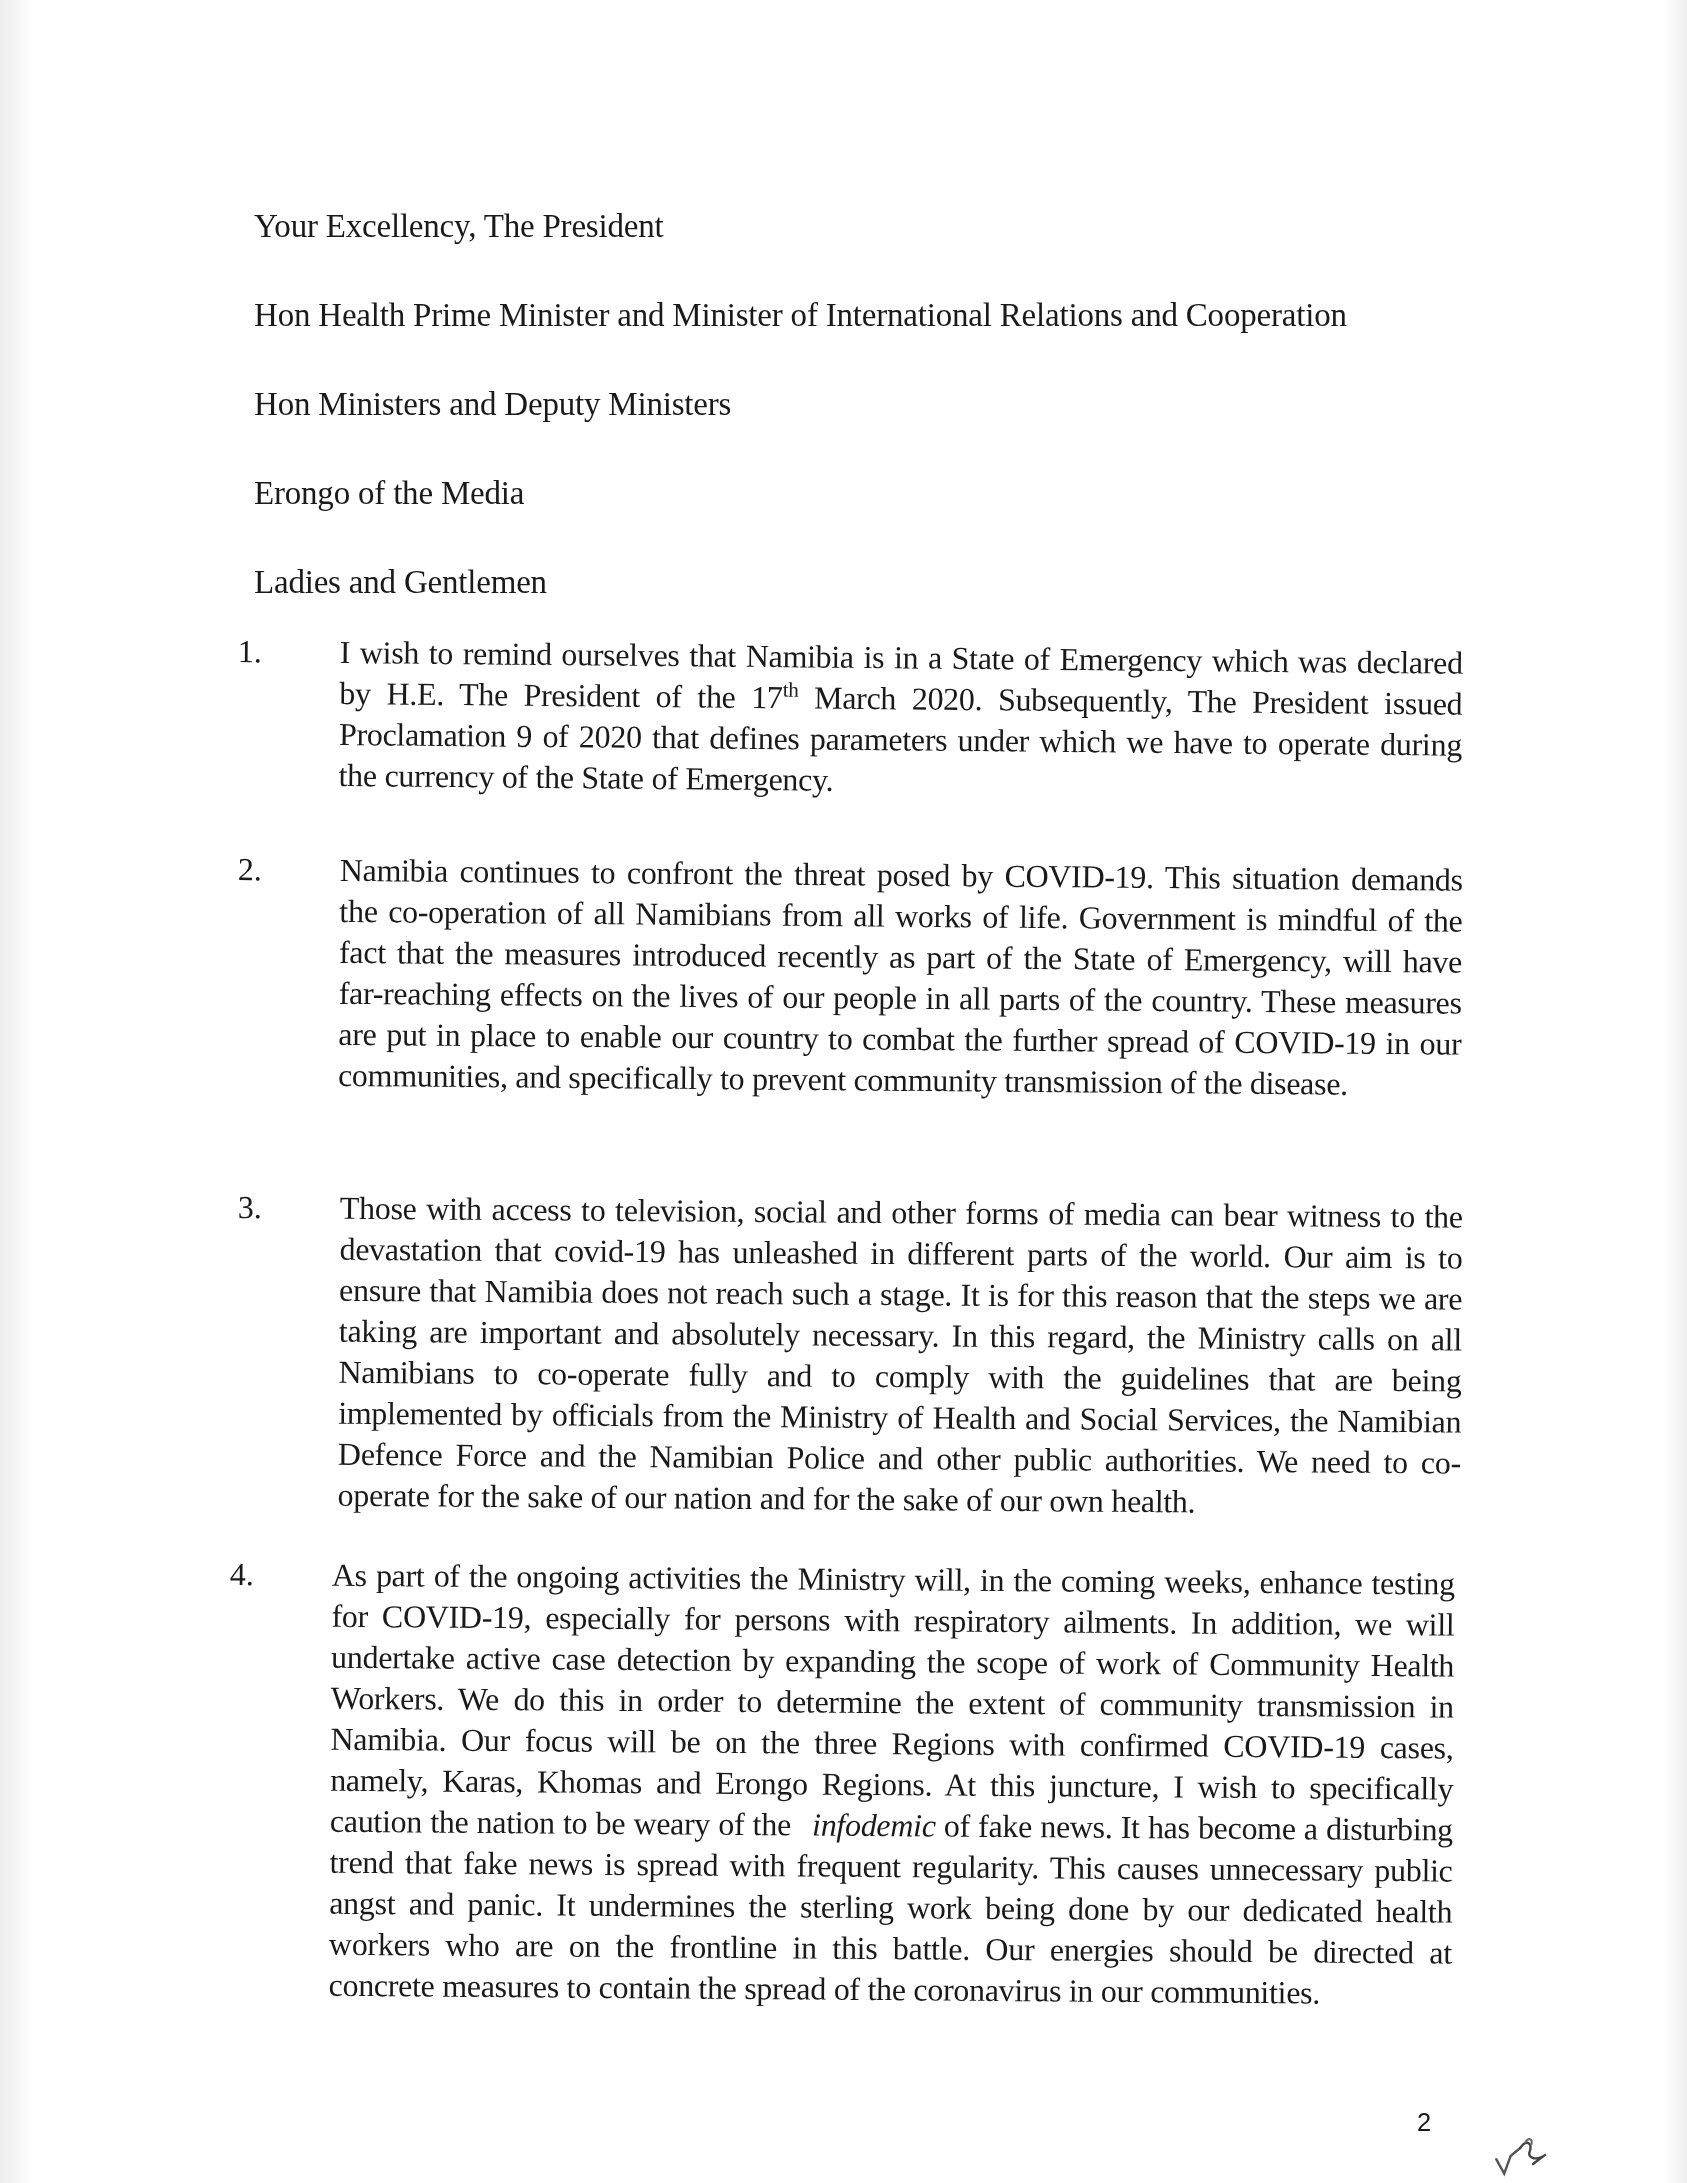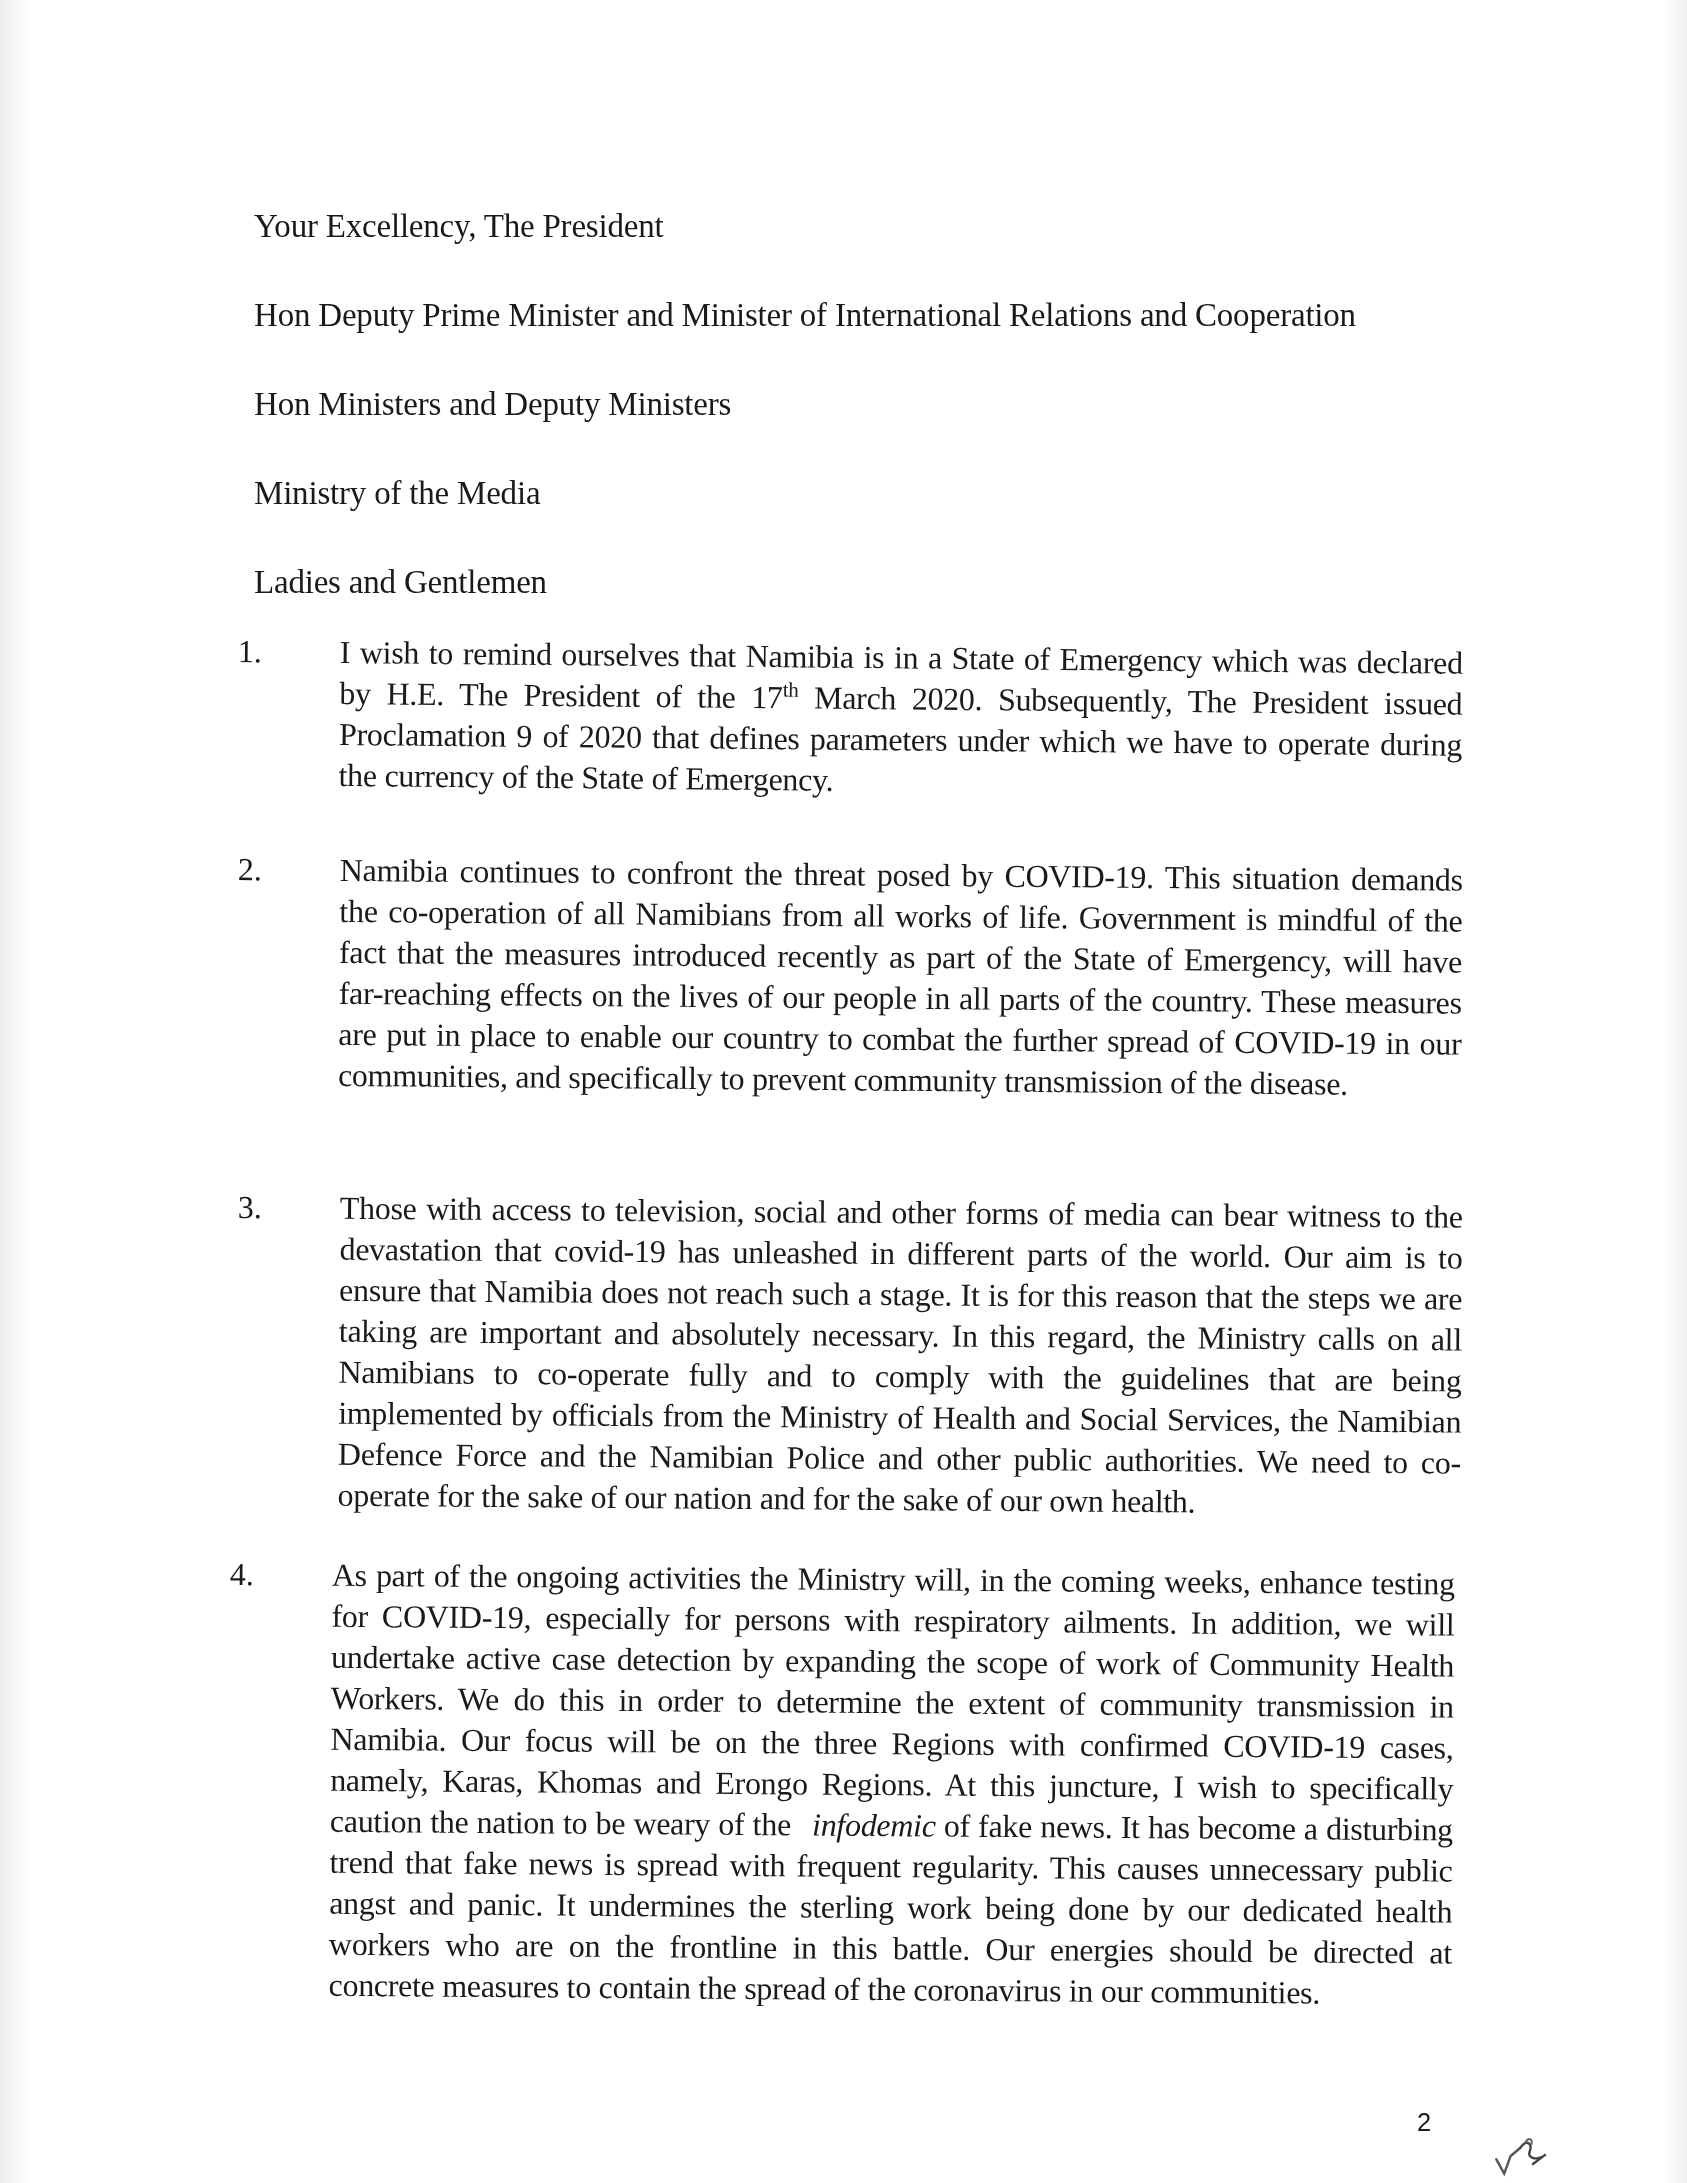--- a/index.html
+++ b/index.html
@@ -33,23 +33,23 @@
   .signature { position: absolute; left: 1493px; top: 2132px; width: 64px; height: 48px; }
 </style>
 </head>
 <body>
 
 <div class="page-edge-left"></div>
 <div class="page-edge-right"></div>
 
 <div class="salutations">
   <div class="salutation">Your Excellency, The President</div>
-  <div class="salutation">Hon Deputy Prime Minister and Minister of International Relations and Cooperation</div>
+  <div class="salutation">Hon Health Prime Minister and Minister of International Relations and Cooperation</div>
   <div class="salutation">Hon Ministers and Deputy Ministers</div>
-  <div class="salutation">Ministry of the Media</div>
+  <div class="salutation">Erongo of the Media</div>
   <div class="salutation">Ladies and Gentlemen</div>
 </div>
 
 <div class="para" id="p1">
   <span class="para-num">1.</span>
   <div class="para-text"><span>I wish to remind ourselves that Namibia is in a State of Emergency which was declared by H.E. The President of the 17</span><sup>th</sup><span> March 2020.  Subsequently, The President issued Proclamation 9 of 2020 that defines parameters under which we have to operate during the currency of the State of Emergency.</span></div>
 </div>
 
 <div class="para" id="p2">
   <span class="para-num">2.</span>

